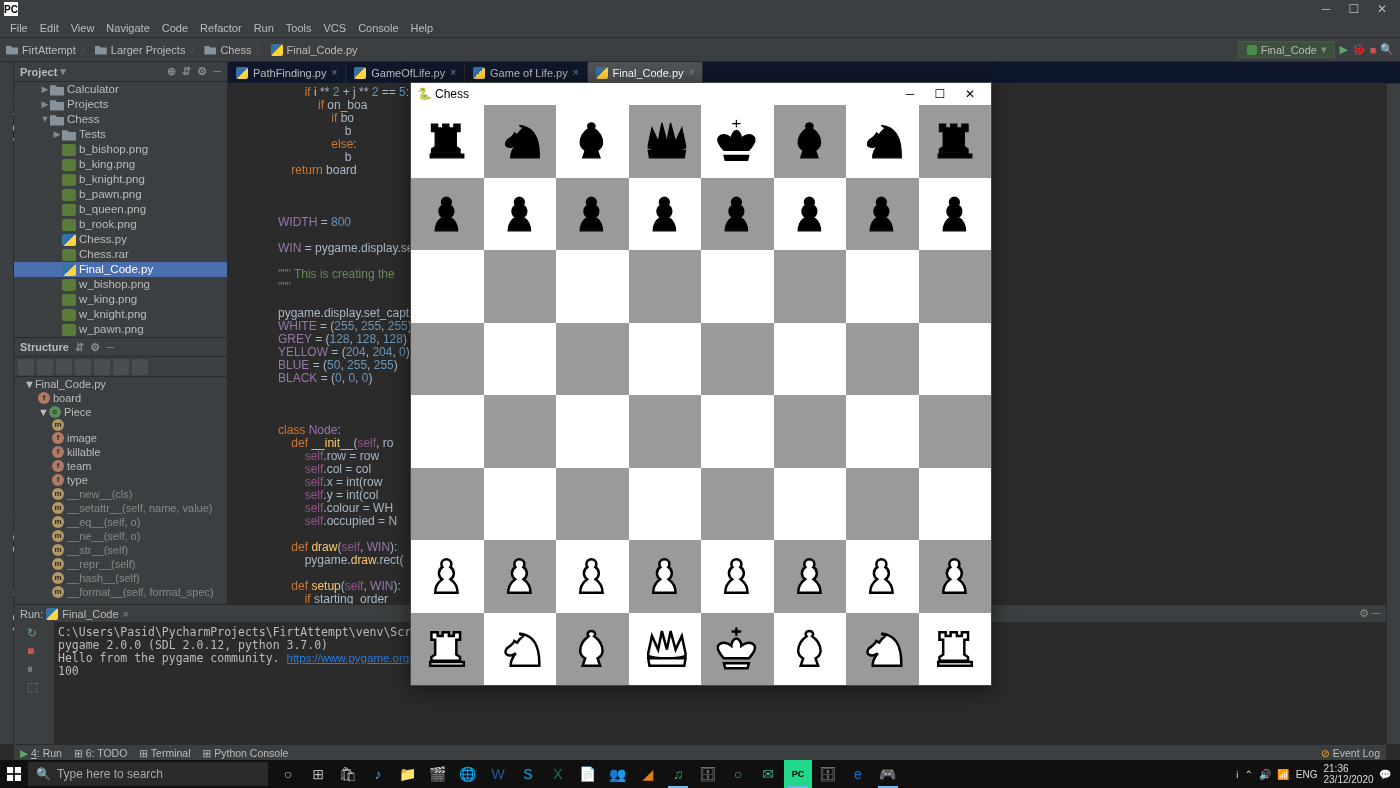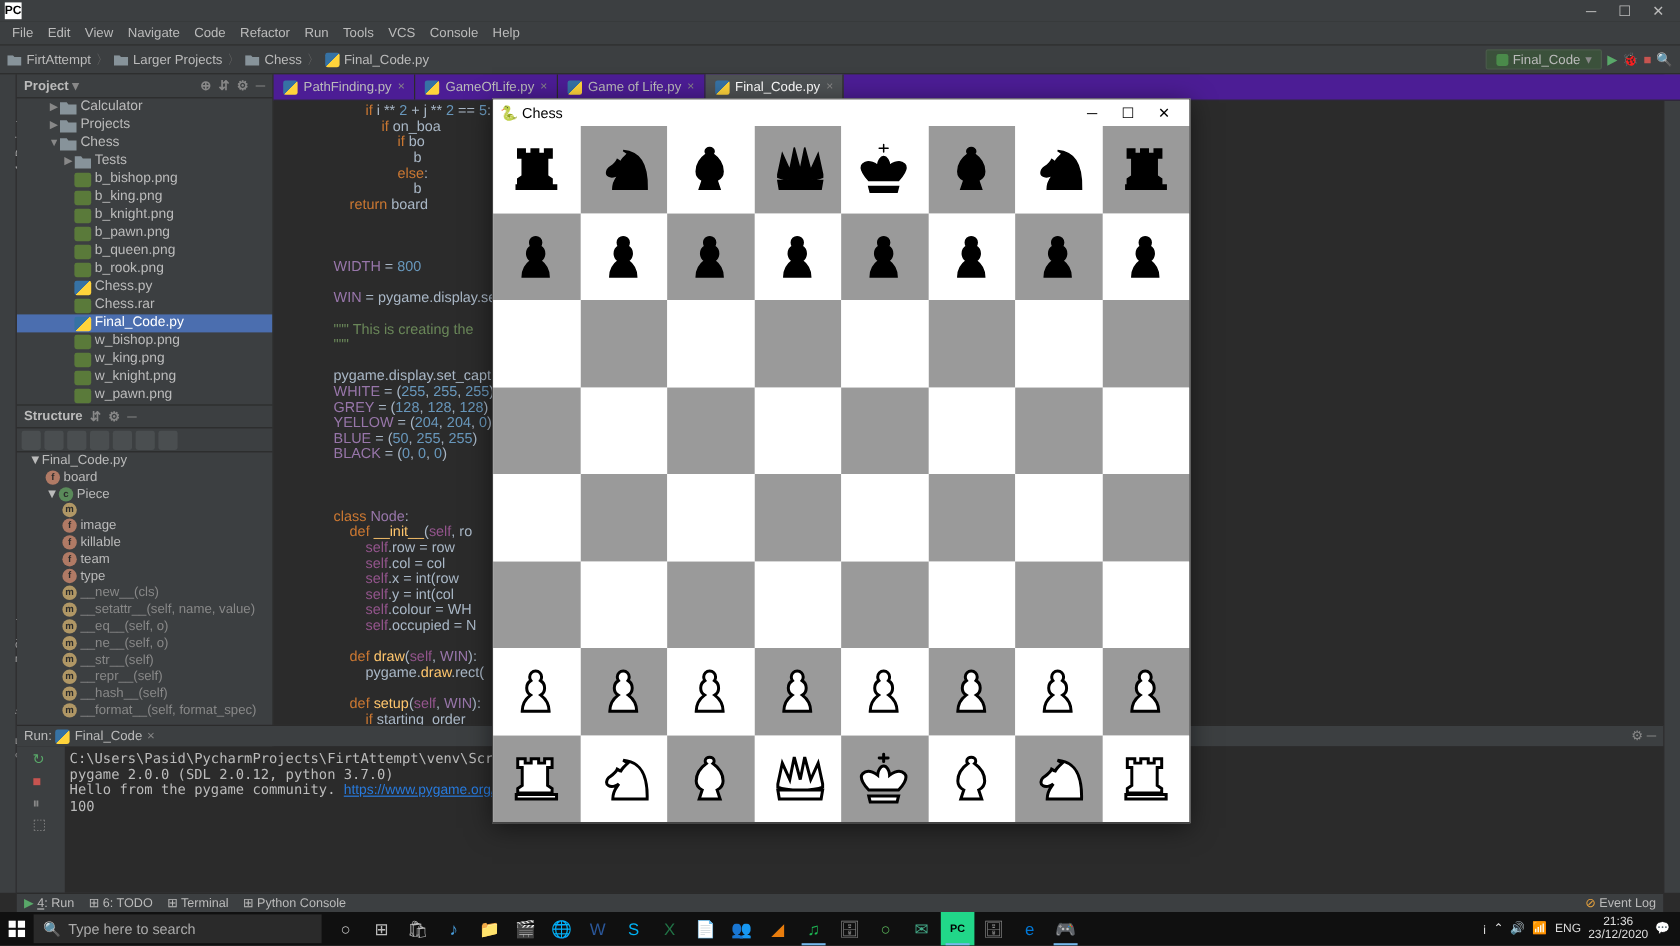--- a/index.html
+++ b/index.html
@@ -16,21 +16,21 @@
 .menubar span { padding: 0 6px; }
 
 
 .toolbar { height: 24px; background: #3c3f41; display: flex; align-items: center; padding: 0 6px; border-bottom: 1px solid #2b2b2b; font-size: 11px; gap: 4px; }
 .toolbar .crumb { display: flex; align-items: center; gap: 4px; }
 .toolbar .folder { width: 12px; height: 10px; background: #87939a; clip-path: polygon(0 15%, 40% 15%, 50% 30%, 100% 30%, 100% 100%, 0 100%); }
 .toolbar .spacer { flex: 1; }
 .toolbar .cfg { background:#3b513b; border:1px solid #4a5a4a; padding:1px 8px; border-radius:2px; display:flex; align-items:center; gap:4px; }
 
 
-.tabs { height: 22px; background: #4c1d95; display: flex; position: absolute; left: 228px; right: 0; top: 62px; border-bottom: 1px solid #2b2b2b; }
+.tabs { height: 22px; background: #0f172a; display: flex; position: absolute; left: 228px; right: 0; top: 62px; border-bottom: 1px solid #2b2b2b; }
 .tab { padding: 2px 8px; display: flex; align-items: center; gap: 5px; border-right: 1px solid #2b2b2b; font-size: 11px; color:#bbb; position:relative; }
 .tab.active { background: #4e5254; color:#fff; }
 .tab .close { font-size: 10px; color:#888; }
 .tab .pyic { width:12px; height:12px; background:linear-gradient(135deg,#3672a4 50%,#ffd43b 50%); border-radius:2px; }
 
 
 .leftpanel { position: absolute; left: 14px; top: 62px; width: 214px; bottom: 44px; background: #3c3f41; border-right: 1px solid #2b2b2b; display:flex; flex-direction:column; }
 .leftpanel .header { height: 20px; display:flex; align-items:center; padding:0 6px; font-weight:bold; border-bottom:1px solid #2b2b2b; font-size:11px; }
 .leftpanel .header .spacer { flex:1; }
 .tree { overflow:hidden; font-size:11.5px; line-height:15px; }
@@ -75,21 +75,21 @@
 
 
 .taskbar { position:absolute; left:0; right:0; bottom:0; height:28px; background:#101010; display:flex; align-items:center; }
 .taskbar .start { width:28px; height:28px; display:flex; align-items:center; justify-content:center; }
 .taskbar .start svg { width:14px; height:14px; }
 .taskbar .search { flex:0 0 240px; height:24px; background:#2a2a2a; display:flex; align-items:center; padding:0 8px; color:#aaa; gap:6px; font-size:12px; }
 .taskbar .apps { display:flex; gap:2px; margin-left:6px; }
 .taskbar .apps div { width:28px; height:28px; display:flex; align-items:center; justify-content:center; font-size:14px; position:relative;}
 .taskbar .apps div.active::after{content:"";position:absolute;bottom:0;left:4px;right:4px;height:2px;background:#76b9ed;}
 .taskbar .tray { margin-left:auto; display:flex; align-items:center; gap:6px; padding:0 8px; font-size:10px; color:#ddd; }
-.taskbar .clock { text-align:center; line-height:11px; }
+.taskbar .clock { text-align:left; line-height:11px; }
 
 
 .chesswin { position:absolute; left:410px; top:82px; width:582px; background:#f0f0f0; border:1px solid #444; box-shadow:0 4px 20px rgba(0,0,0,.5); }
 .chesswin .title { height:22px; background:#fff; display:flex; align-items:center; padding:0 6px; font-size:12px; color:#000; }
 .chesswin .title .spacer{flex:1;}
 .chesswin .title .wbtn{width:30px;text-align:center;font-size:12px;}
 .board { width:580px; height:580px; display:grid; grid-template-columns:repeat(8,1fr); grid-template-rows:repeat(8,1fr); }
 .sq { display:flex; align-items:center; justify-content:center; }
 .sq.light{background:#fff;} .sq.dark{background:#9a9a9a;}
 .sq svg { width:56px; height:56px; }

